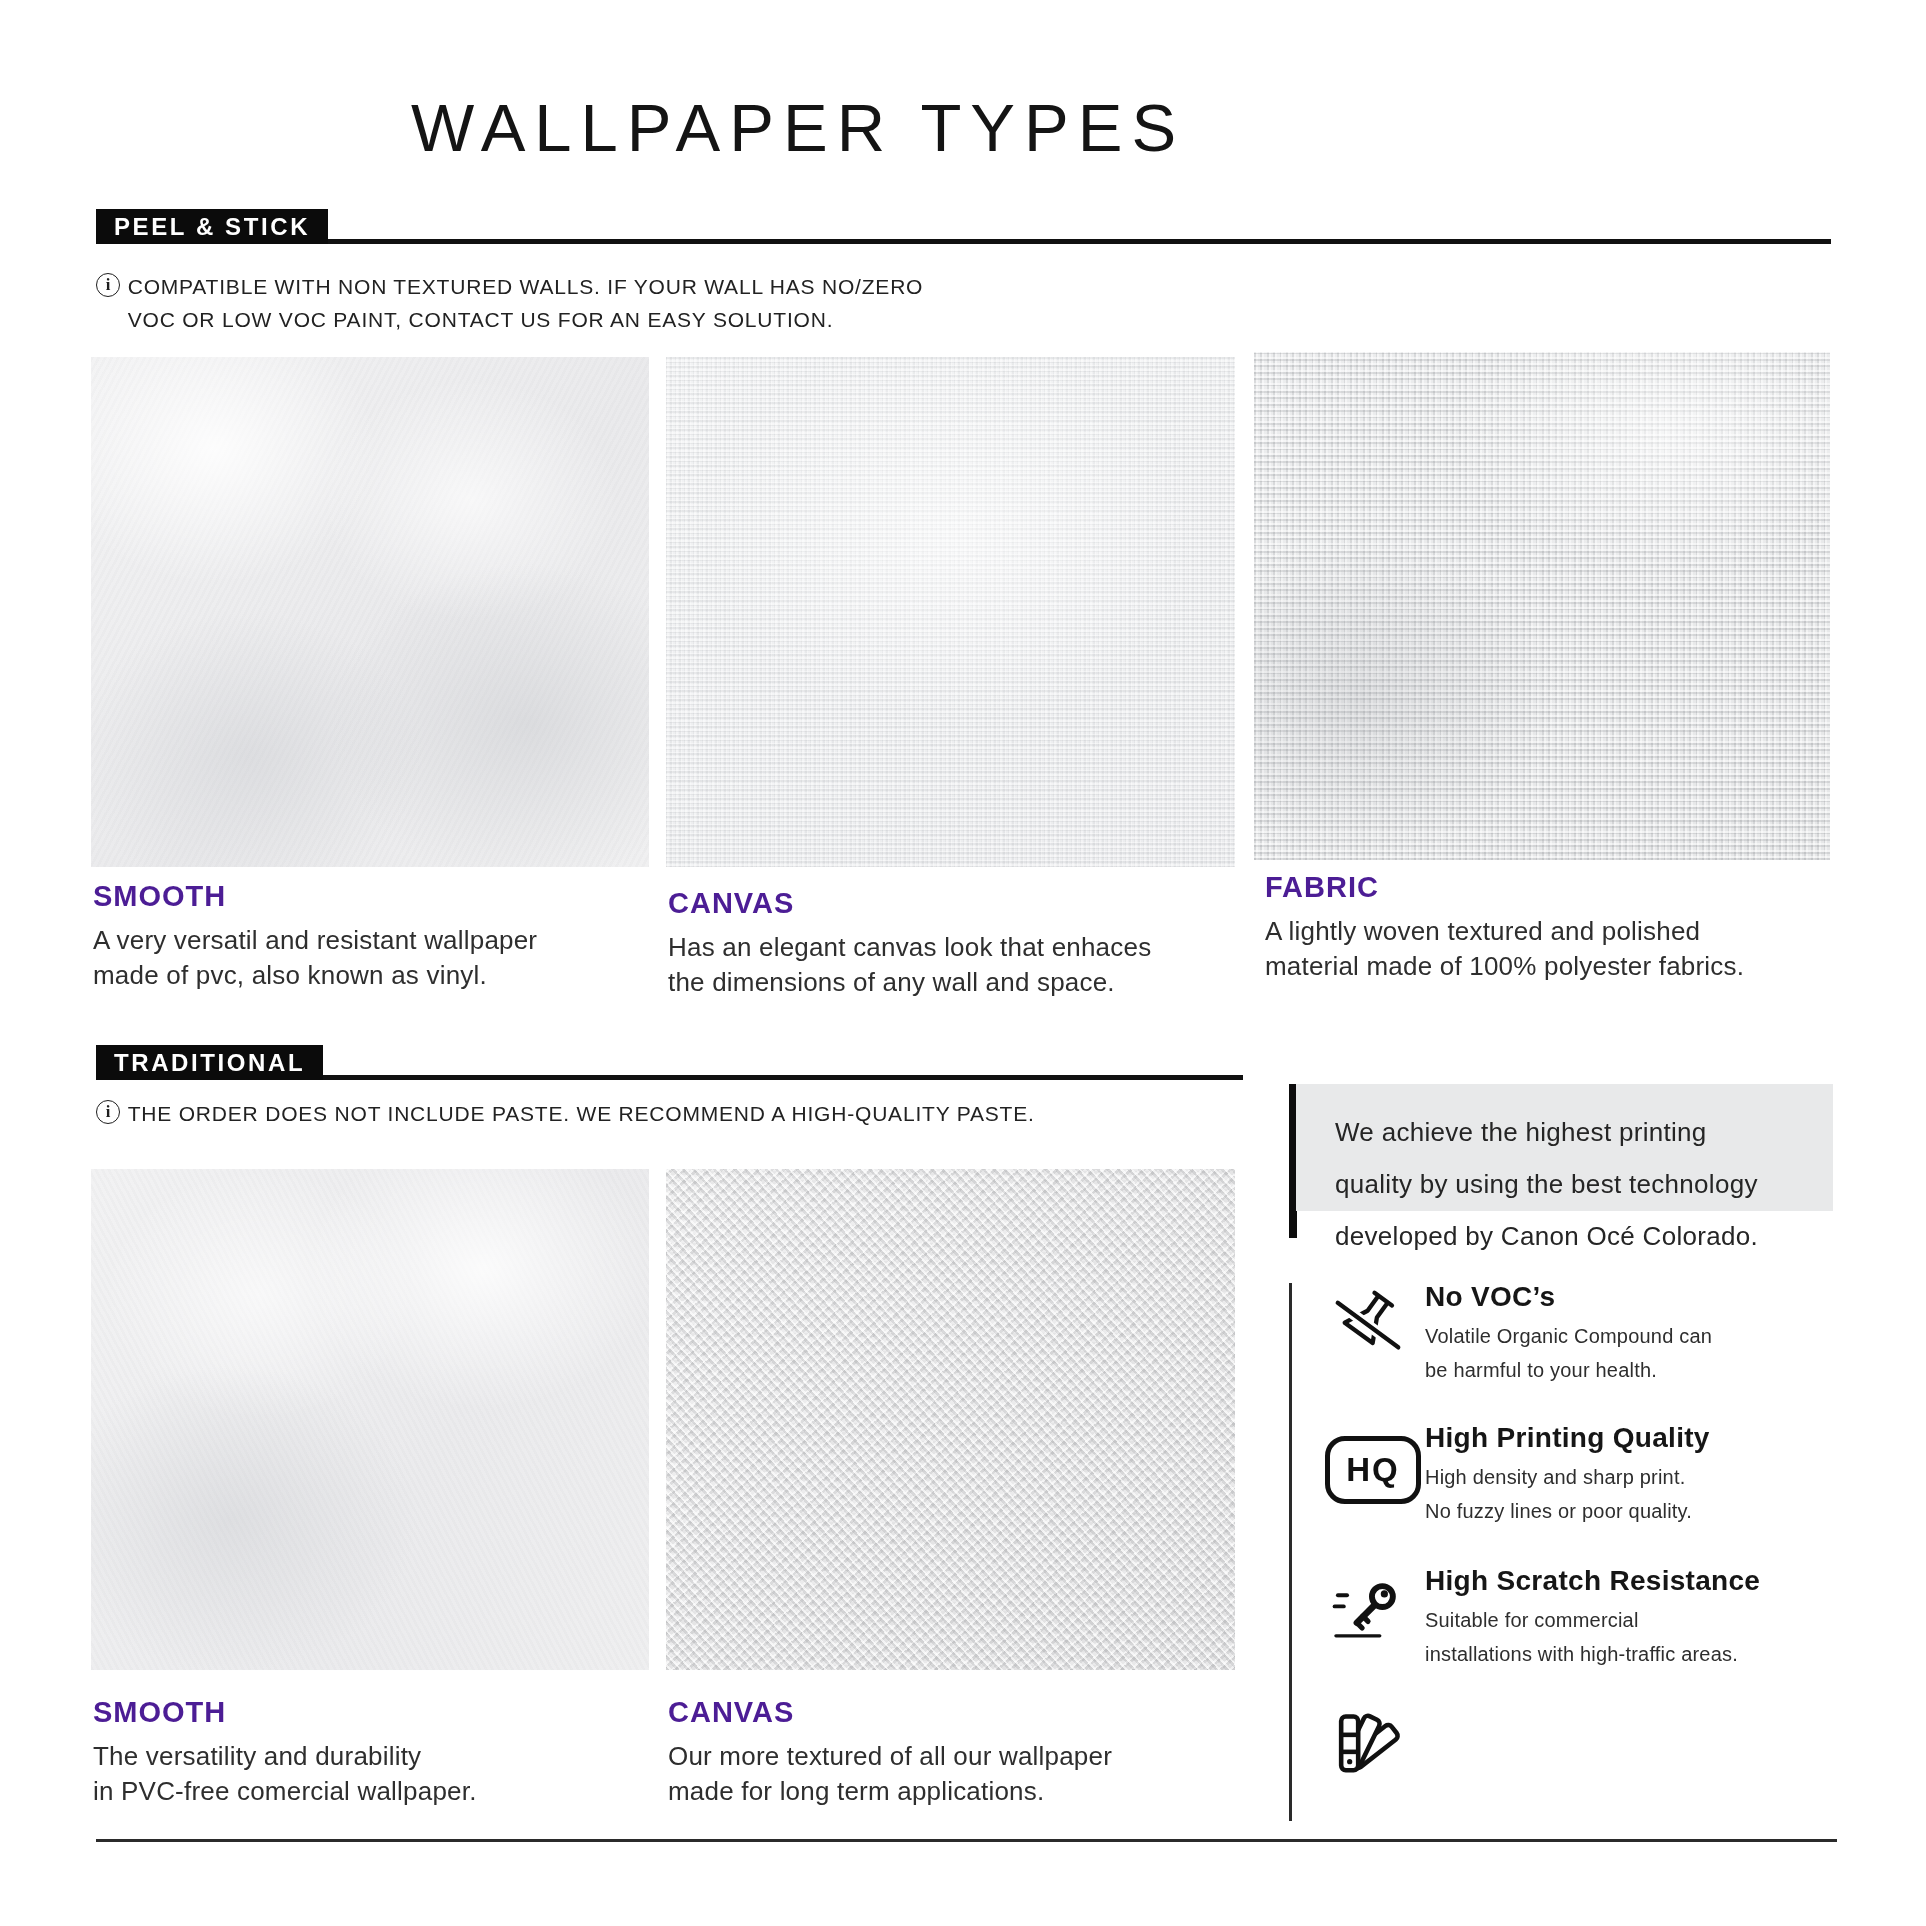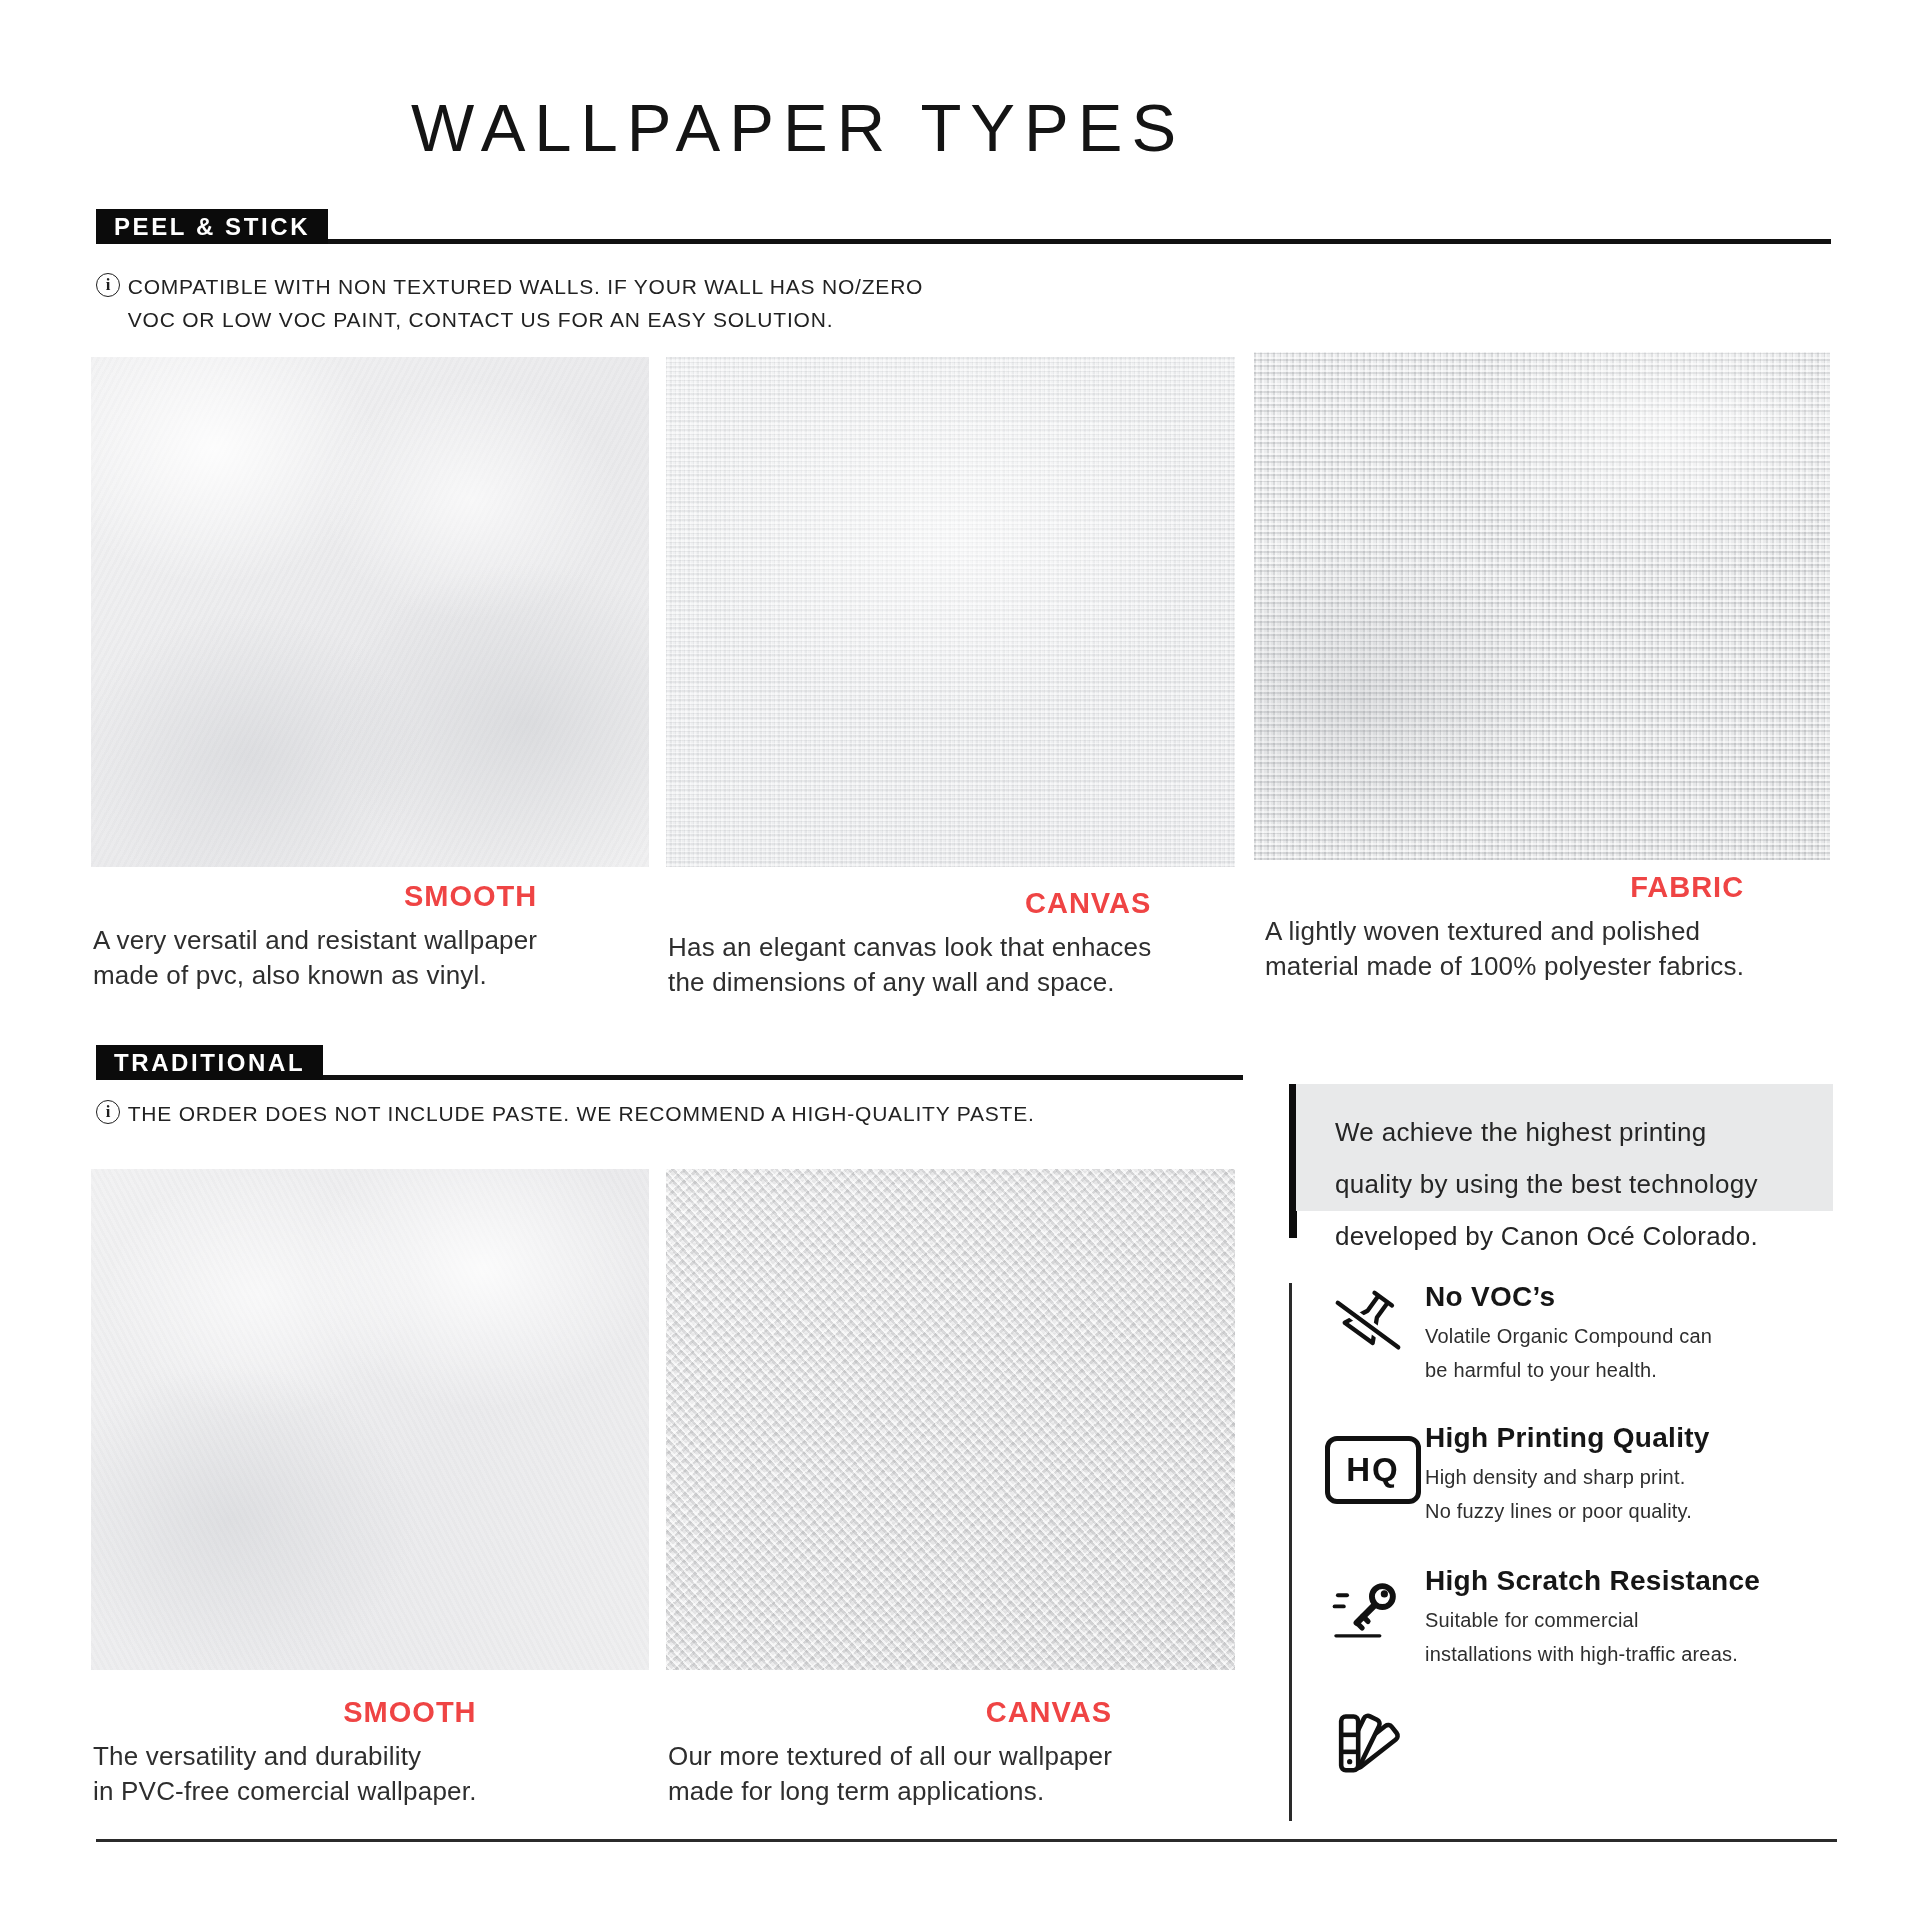--- a/index.html
+++ b/index.html
@@ -76,21 +76,21 @@
   .tex-canvas-b {
     background:
       repeating-linear-gradient(48deg, rgba(118,120,124,.16) 0 2.6px, rgba(255,255,255,.60) 2.6px 4.5px, rgba(255,255,255,0) 4.5px 7.7px),
       repeating-linear-gradient(-42deg, rgba(118,120,124,.14) 0 2.6px, rgba(255,255,255,.55) 2.6px 4.5px, rgba(255,255,255,0) 4.5px 8.3px),
       repeating-linear-gradient(0deg, rgba(0,0,0,.03) 0 4.5px, rgba(255,255,255,0) 4.5px 9px),
       linear-gradient(140deg, #efeff0, #e8e8e9);
   }
 
   .caption { position:absolute; }
   .caption h3 {
-    font-size:29px; font-weight:700; letter-spacing:1px; color:#ef4444; margin-bottom:10.3px;text-align:right;
+    font-size:29px; font-weight:700; letter-spacing:1px; color:#4c1d95; margin-bottom:10.3px;
   }
   .caption p {
     font-size:26px; line-height:35px; color:#2e2e2e; letter-spacing:0.2px; white-space:pre-line;
   }
 
   .qbox-bar { position:absolute; left:1289px; top:1084px; width:7.7px; height:154px; background:#0d0d0d; }
   .qbox {
     position:absolute; left:1296px; top:1084px; width:537px; height:127px;
     background:#e8e9ea; padding:22px 26px 0 39px;
   }
@@ -98,21 +98,21 @@
 
   .feature-vline { position:absolute; left:1289px; top:1283px; width:2.6px; height:538px; background:#2a2a2a; }
 
   .feature { position:absolute; left:1330px; width:552px; }
   .f1 { top:1281px; } .f2 { top:1422px; } .f3 { top:1565px; } .f4 { top:1705px; }
   .feature-icon { position:absolute; left:0; width:76px; display:flex; align-items:center; justify-content:center; }
   .f1 .feature-icon { top:2.6px; }  .f2 .feature-icon { top:14px; }
   .f3 .feature-icon { top:7.7px; } .f4 .feature-icon { top:2.6px; }
   .feature-icon svg { width:72px; height:72px; }
   .hq-box {
-    width:96px; height:68px; border:5.8px solid #111111; border-radius:12px;
+    width:96px; height:68px; border:5.8px solid #111111; border-radius:20px;
     display:flex; align-items:center; justify-content:center;
     font-size:33px; font-weight:700; letter-spacing:1.9px; color:#111111;
   }
   .f2 .feature-icon { width:96px; left:-5.1px; }
   .feature-text { margin-left:95px; }
   .feature-text h4 { font-size:28px; font-weight:700; color:#161616; letter-spacing:0.3px; margin-bottom:6.4px; }
   .feature-text p  { font-size:20px; line-height:34px; color:#2e2e2e; letter-spacing:0.2px; white-space:pre-line; }
 </style>
 </head>
 <body>

